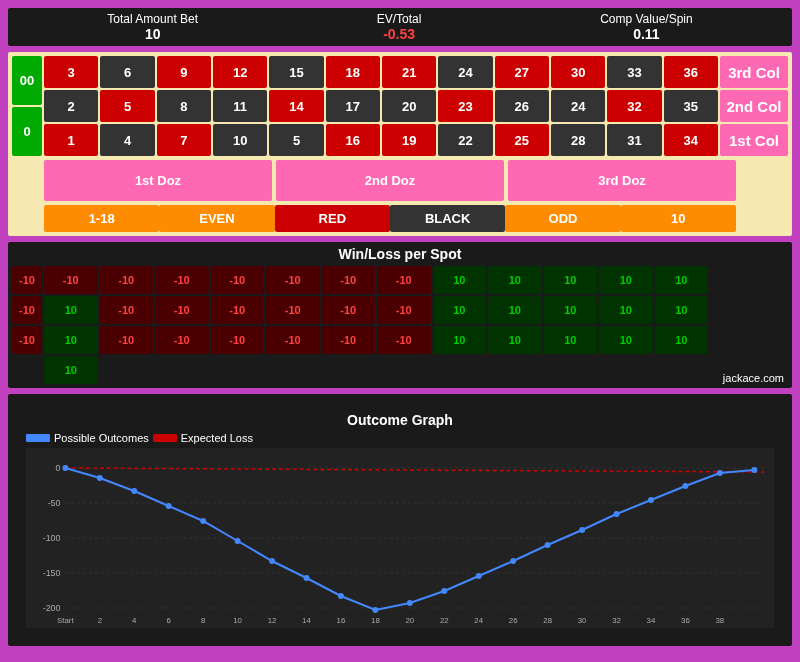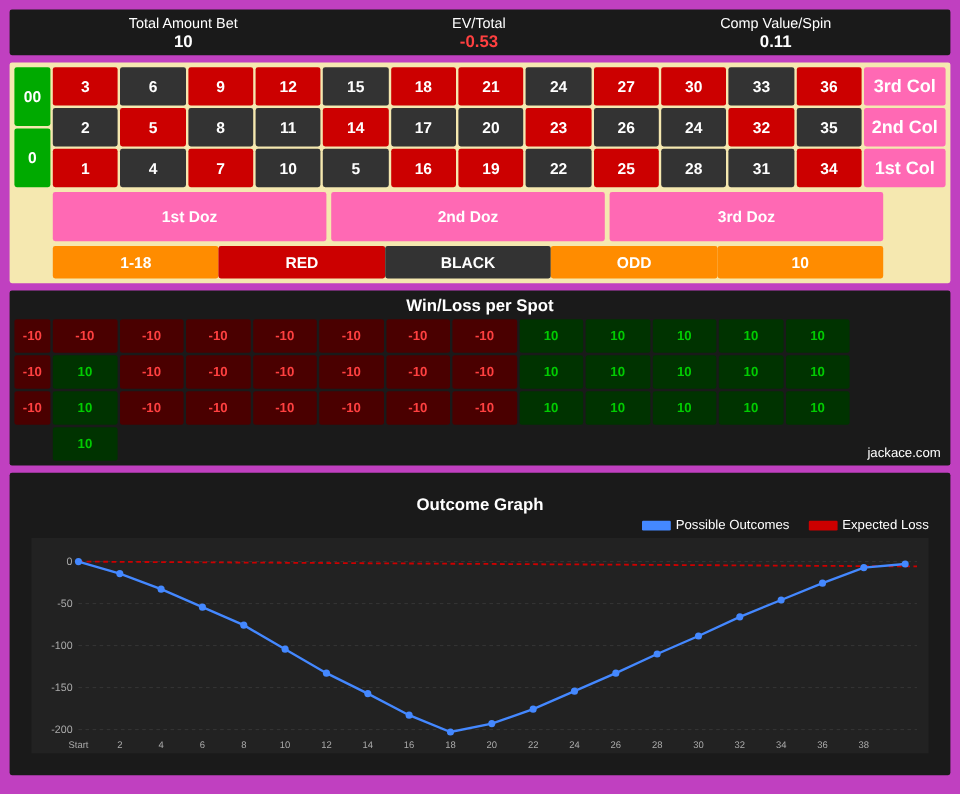--- a/index.html
+++ b/index.html
@@ -219,22 +219,22 @@
     }
     .graph-title {
       color: white;
       text-align: center;
       font-size: 14px;
       font-weight: bold;
       margin-bottom: 4px;
     }
     .graph-legend {
       display: flex;
-      justify-content: flex-end;
-      gap: 16px;
+      justify-content: flex-start;
+      gap: 4px;
       margin-bottom: 4px;
     }
     .legend-item {
       display: flex;
       align-items: center;
       gap: 4px;
       color: white;
       font-size: 11px;
     }
     .legend-blue {
@@ -332,20 +332,21 @@
     </div>
 
     <div class="dozens-row">
       <div class="doz-cell">1st Doz</div>
       <div class="doz-cell">2nd Doz</div>
       <div class="doz-cell">3rd Doz</div>
     </div>
 
     <div class="outside-row">
       <div class="outside-cell outside-orange">1-18</div>
+      <div class="outside-cell outside-orange">EVEN</div>
       <div class="outside-cell outside-red">RED</div>
       <div class="outside-cell outside-black">BLACK</div>
       <div class="outside-cell outside-orange">ODD</div>
       <div class="outside-cell outside-orange-bet">10</div>
     </div>
   </div>
 
   <div class="winloss-section">
     <div class="winloss-title">Win/Loss per Spot</div>
     <div class="winloss-grid-wrapper">

